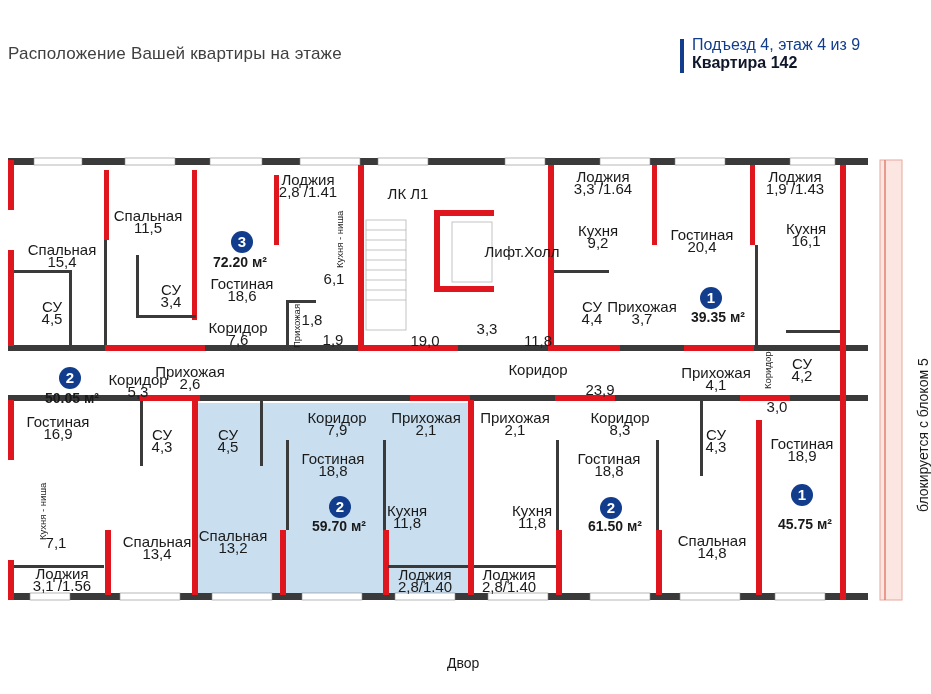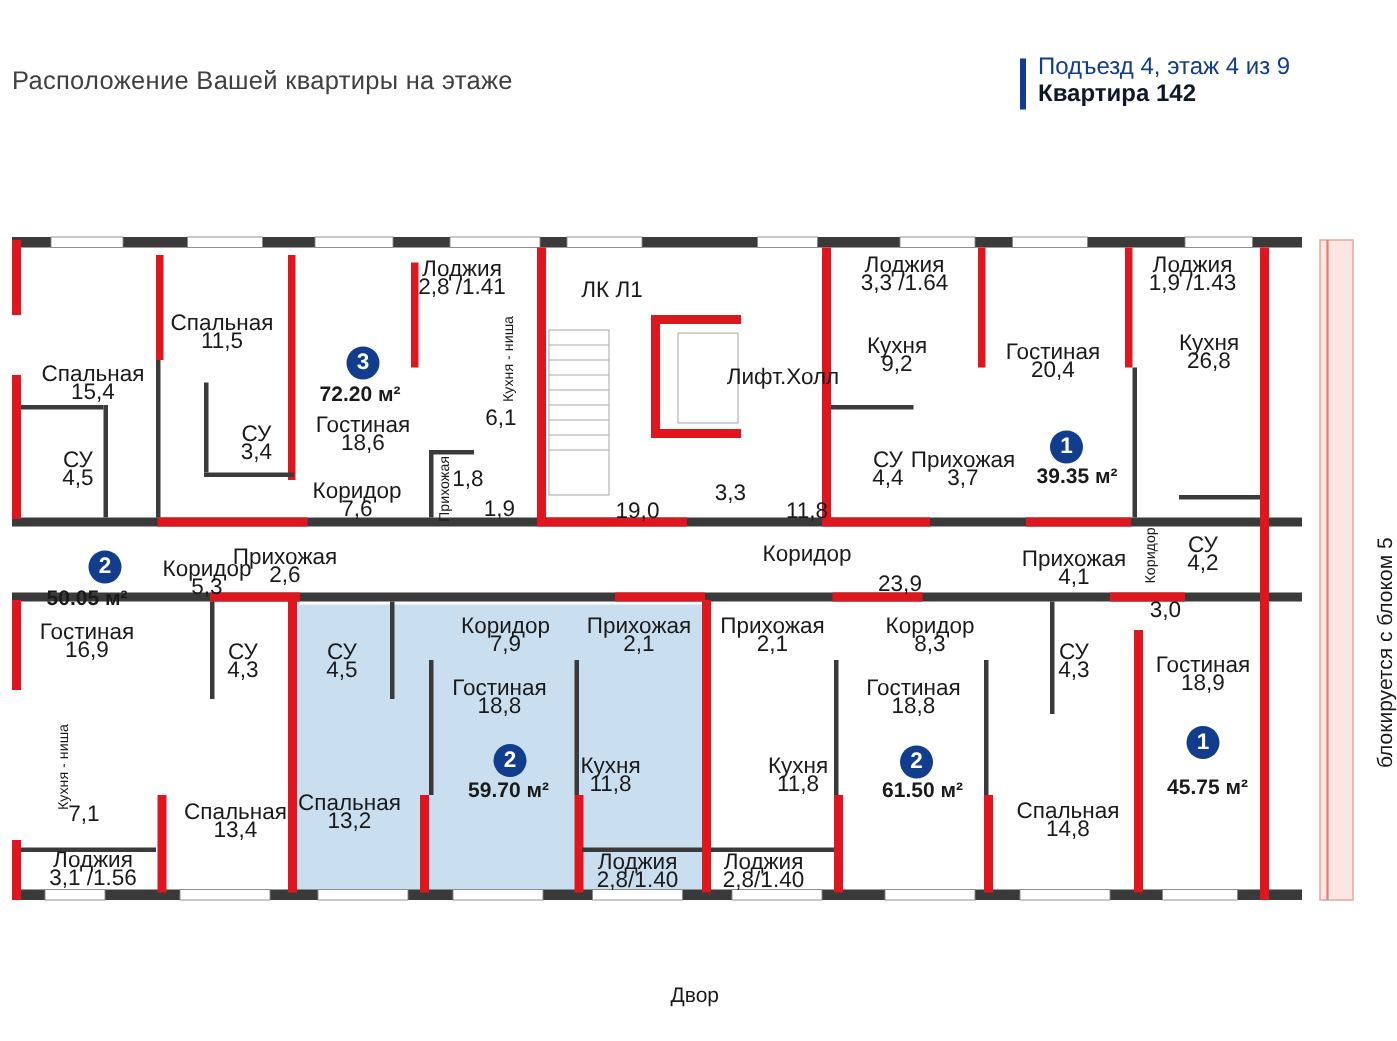--- a/index.html
+++ b/index.html
@@ -177,32 +177,32 @@
 <div class="area" style="left:718px;top:309px">39.35 м²</div>
 <div class="lbl" style="left:603px;top:171px"><span>Лоджия</span><span class="v">3,3 /1.64</span></div>
 <div class="lbl" style="left:598px;top:225px"><span>Кухня</span><span class="v">9,2</span></div>
 <div class="lbl" style="left:702px;top:229px"><span>Гостиная</span><span class="v">20,4</span></div>
 <div class="lbl" style="left:592px;top:301px"><span>СУ</span><span class="v">4,4</span></div>
 <div class="lbl" style="left:642px;top:301px"><span>Прихожая</span><span class="v">3,7</span></div>
 
 <div class="badge" style="left:802px;top:484px">1</div>
 <div class="area" style="left:805px;top:516px">45.75 м²</div>
 <div class="lbl" style="left:795px;top:171px"><span>Лоджия</span><span class="v">1,9 /1.43</span></div>
-<div class="lbl" style="left:806px;top:223px"><span>Кухня</span><span class="v">26,8</span></div>
+<div class="lbl" style="left:806px;top:223px"><span>Кухня</span><span class="v">16,1</span></div>
 <div class="vlbl" style="left:762px;top:389px">Коридор</div>
 <div class="lbl" style="left:777px;top:401px">
     <span class="v">3,0</span>
   </div>
 <div class="lbl" style="left:802px;top:358px"><span>СУ</span><span class="v">4,2</span></div>
 <div class="lbl" style="left:716px;top:367px"><span>Прихожая</span><span class="v">4,1</span></div>
 <div class="lbl" style="left:802px;top:438px"><span>Гостиная</span><span class="v">18,9</span></div>
 <div class="lbl" style="left:712px;top:535px"><span>Спальная</span><span class="v">14,8</span></div>
 
 <div class="badge" style="left:70px;top:367px">2</div>
-<div class="area" style="left:58px;top:390px">50.05 м²</div>
+<div class="area" style="left:72px;top:390px">50.05 м²</div>
 <div class="lbl" style="left:58px;top:416px"><span>Гостиная</span><span class="v">16,9</span></div>
 <div class="lbl" style="left:138px;top:374px"><span>Коридор</span><span class="v">5,3</span></div>
 <div class="lbl" style="left:190px;top:366px"><span>Прихожая</span><span class="v">2,6</span></div>
 <div class="lbl" style="left:162px;top:429px"><span>СУ</span><span class="v">4,3</span></div>
 <div class="vlbl" style="left:37px;top:540px">Кухня - ниша</div>
 <div class="lbl" style="left:56px;top:537px">
     <span class="v">7,1</span>
   </div>
 <div class="lbl" style="left:157px;top:536px"><span>Спальная</span><span class="v">13,4</span></div>
 <div class="lbl" style="left:62px;top:568px"><span>Лоджия</span><span class="v">3,1 /1.56</span></div>

